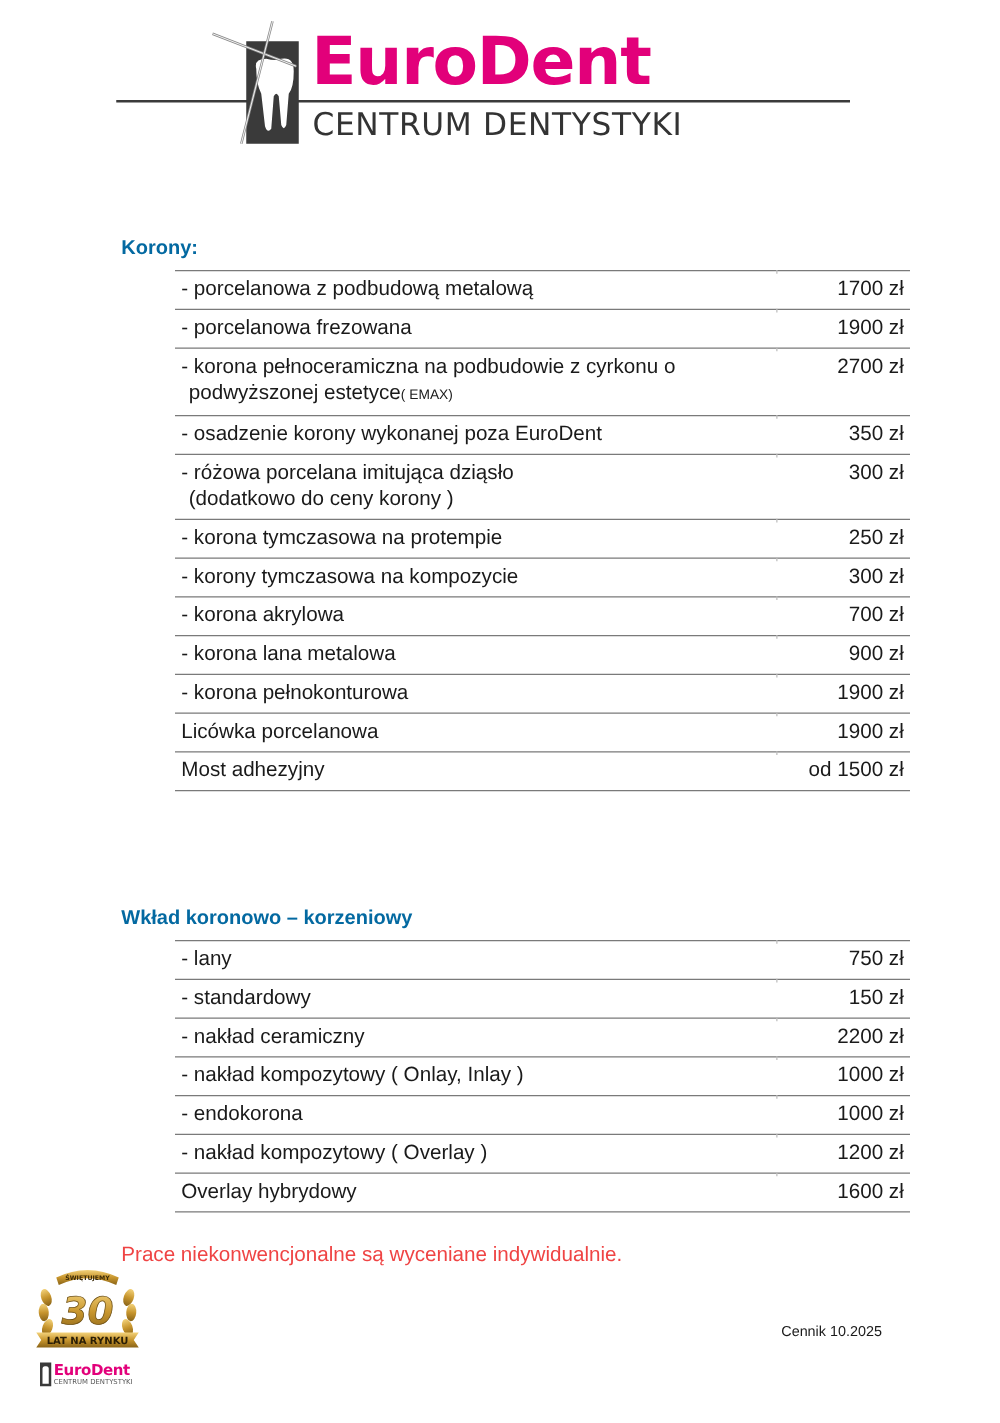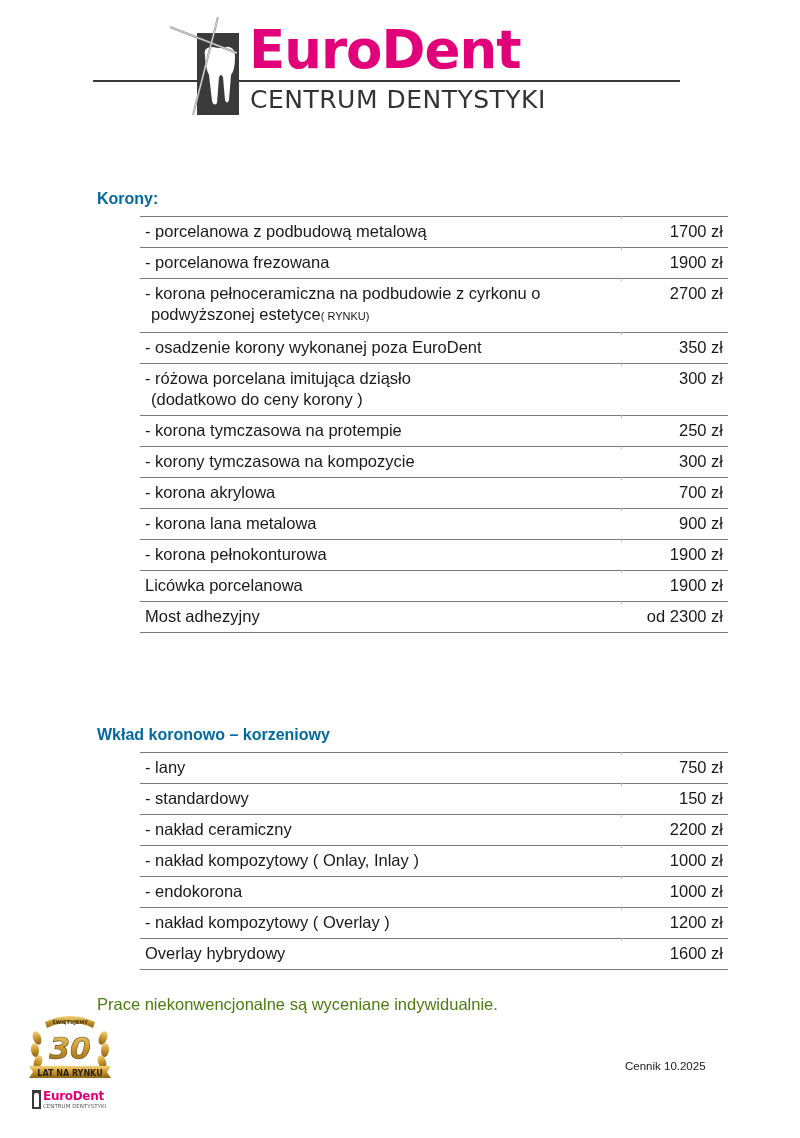--- a/index.html
+++ b/index.html
@@ -38,21 +38,21 @@
   }
   .row:last-child { border-bottom: 1px solid #7a7a7a; gap: 36px; }
   .row .name { flex: 1; }
   .row .name .sub { display: block; padding-left: 6px; }
   .row .name small { font-size: 11px; }
   .row .price { text-align: right; white-space: nowrap; }
   .row::before {
     content: ""; position: absolute; left: 481px; top: -1px; width: 1px; height: 3px; background: #bdbdbd;
   }
 
-  .note { position: absolute; left: 97px; top: 993px; font-size: 16.5px; line-height: 22px; color: #4d7c0f; }
+  .note { position: absolute; left: 97px; top: 993px; font-size: 16.5px; line-height: 22px; color: #ef4444; }
   .date { position: absolute; left: 625px; top: 1059px; font-size: 11.5px; line-height: 14px; color: #1a1a1a; }
 
   
   .badge { position: absolute; left: 25px; top: 1008px; width: 90px; height: 110px; }
   .badge svg { position: absolute; left: 0; top: 0; }
   .badge .mini-brand {
     position: absolute; left: 18px; top: 82px; font-family: "DejaVu Sans", sans-serif;
     font-weight: bold; font-size: 12px; color: #e2007a; line-height: 13px; letter-spacing: -0.3px;
   }
   .badge .mini-sub {
@@ -84,21 +84,21 @@
   <div class="rows" id="rows-0">
       <div class="row">
         <div class="name"><span>- porcelanowa z podbudową metalową</span></div>
         <div class="price">1700 zł</div>
       </div>
       <div class="row">
         <div class="name"><span>- porcelanowa frezowana</span></div>
         <div class="price">1900 zł</div>
       </div>
       <div class="row">
-        <div class="name"><span>- korona pełnoceramiczna na podbudowie z cyrkonu o</span><span class="sub"><span>podwyższonej estetyce</span><small>( RYNKU)</small></span></div>
+        <div class="name"><span>- korona pełnoceramiczna na podbudowie z cyrkonu o</span><span class="sub"><span>podwyższonej estetyce</span><small>( EMAX)</small></span></div>
         <div class="price">2700 zł</div>
       </div>
       <div class="row">
         <div class="name"><span>- osadzenie korony wykonanej poza EuroDent</span></div>
         <div class="price">350 zł</div>
       </div>
       <div class="row">
         <div class="name"><span>- różowa porcelana imitująca dziąsło</span><span class="sub"><span>(dodatkowo do ceny korony )</span></span></div>
         <div class="price">300 zł</div>
       </div>
@@ -121,21 +121,21 @@
       <div class="row">
         <div class="name"><span>- korona pełnokonturowa</span></div>
         <div class="price">1900 zł</div>
       </div>
       <div class="row">
         <div class="name"><span>Licówka porcelanowa</span></div>
         <div class="price">1900 zł</div>
       </div>
       <div class="row">
         <div class="name"><span>Most adhezyjny</span></div>
-        <div class="price">od 2300 zł</div>
+        <div class="price">od 1500 zł</div>
       </div>
     </div>
 </div>
 
 <div class="section" style="top:721px;">
   <div class="section-title">Wkład koronowo – korzeniowy</div>
   <div class="rows" id="rows-1">
       <div class="row">
         <div class="name"><span>- lany</span></div>
         <div class="price">750 zł</div>

